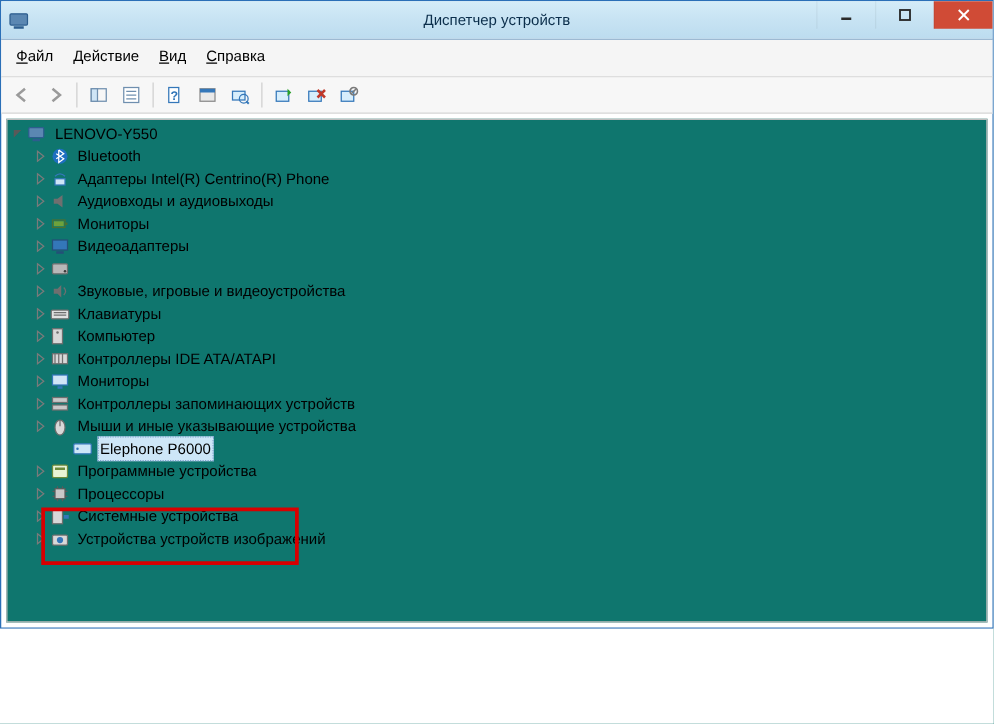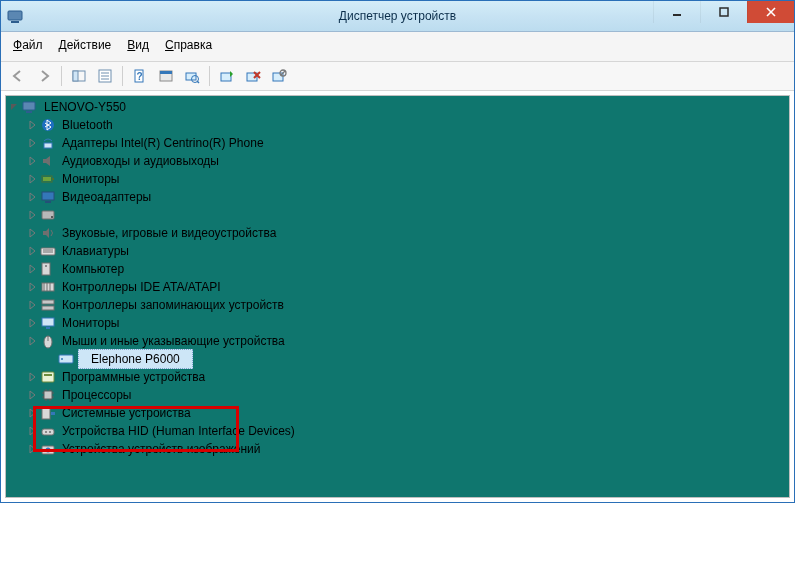--- a/index.html
+++ b/index.html
@@ -144,21 +144,21 @@
     justify-content: center;
     flex-shrink: 0;
   }
   .label {
     padding: 0 2px;
     display: inline-block;
   }
   .label.selected {
     background: #cde6f7;
     border: 1px dotted #7da2ce;
-    padding: 0 12px;
+    padding: 0 1px;
   }
   
   .highlight-rect {
     position: absolute;
     border: 3px solid #d80000;
     pointer-events: none;
   }
 </style>
 </head>
 <body>
@@ -440,40 +440,40 @@
         </div>
         <div class="node-row">
           <span class="indent" style="width:20px"></span>
           <span class="expander">
             <svg width="10" height="10">
               <path d="M3 1 L8 5 L3 9 Z" fill="none" stroke="#7a7a7a"></path>
             </svg>
           </span>
           <span class="devicon">
             <svg width="16" height="16">
+              <rect x="2" y="3" width="12" height="8" fill="#cfe5f6" stroke="#3477b9"></rect>
+              <rect x="6" y="12" width="4" height="2" fill="#3477b9"></rect>
+            </svg>
+          </span>
+          <span class="label">Мониторы</span>
+        </div>
+        <div class="node-row">
+          <span class="indent" style="width:20px"></span>
+          <span class="expander">
+            <svg width="10" height="10">
+              <path d="M3 1 L8 5 L3 9 Z" fill="none" stroke="#7a7a7a"></path>
+            </svg>
+          </span>
+          <span class="devicon">
+            <svg width="16" height="16">
               <rect x="2" y="3" width="12" height="4" fill="#c8c8c8" stroke="#6f6f6f"></rect>
               <rect x="2" y="9" width="12" height="4" fill="#c8c8c8" stroke="#6f6f6f"></rect>
             </svg>
           </span>
           <span class="label">Контроллеры запоминающих устройств</span>
-        </div>
-        <div class="node-row">
-          <span class="indent" style="width:20px"></span>
-          <span class="expander">
-            <svg width="10" height="10">
-              <path d="M3 1 L8 5 L3 9 Z" fill="none" stroke="#7a7a7a"></path>
-            </svg>
-          </span>
-          <span class="devicon">
-            <svg width="16" height="16">
-              <rect x="2" y="3" width="12" height="8" fill="#cfe5f6" stroke="#3477b9"></rect>
-              <rect x="6" y="12" width="4" height="2" fill="#3477b9"></rect>
-            </svg>
-          </span>
-          <span class="label">Мониторы</span>
         </div>
         <div class="node-row">
           <span class="indent" style="width:20px"></span>
           <span class="expander">
             <svg width="10" height="10">
               <path d="M3 1 L8 5 L3 9 Z" fill="none" stroke="#7a7a7a"></path>
             </svg>
           </span>
           <span class="devicon">
             <svg width="16" height="16">
@@ -548,36 +548,20 @@
         </div>
         <div class="node-row">
           <span class="indent" style="width:20px"></span>
           <span class="expander">
             <svg width="10" height="10">
               <path d="M3 1 L8 5 L3 9 Z" fill="none" stroke="#7a7a7a"></path>
             </svg>
           </span>
           <span class="devicon">
             <svg width="16" height="16">
-              <rect x="2" y="6" width="12" height="6" rx="2" fill="#d8d8d8" stroke="#6f6f6f"></rect>
-              <circle cx="6" cy="9" r="1" fill="#6f6f6f"></circle>
-              <circle cx="10" cy="9" r="1" fill="#6f6f6f"></circle>
-            </svg>
-          </span>
-          <span class="label">Устройства HID (Human Interface Devices)</span>
-        </div>
-        <div class="node-row">
-          <span class="indent" style="width:20px"></span>
-          <span class="expander">
-            <svg width="10" height="10">
-              <path d="M3 1 L8 5 L3 9 Z" fill="none" stroke="#7a7a7a"></path>
-            </svg>
-          </span>
-          <span class="devicon">
-            <svg width="16" height="16">
               <rect x="2" y="5" width="12" height="8" rx="1" fill="#d8d8d8" stroke="#6f6f6f"></rect>
               <circle cx="8" cy="9" r="2.5" fill="#3477b9"></circle>
             </svg>
           </span>
           <span class="label">Устройства устройств изображений</span>
         </div>
       </div>
     <div class="highlight-rect" id="highlight" style="left: 27px; top: 310px; width: 200px; height: 40px;"></div>
   </div>
 

